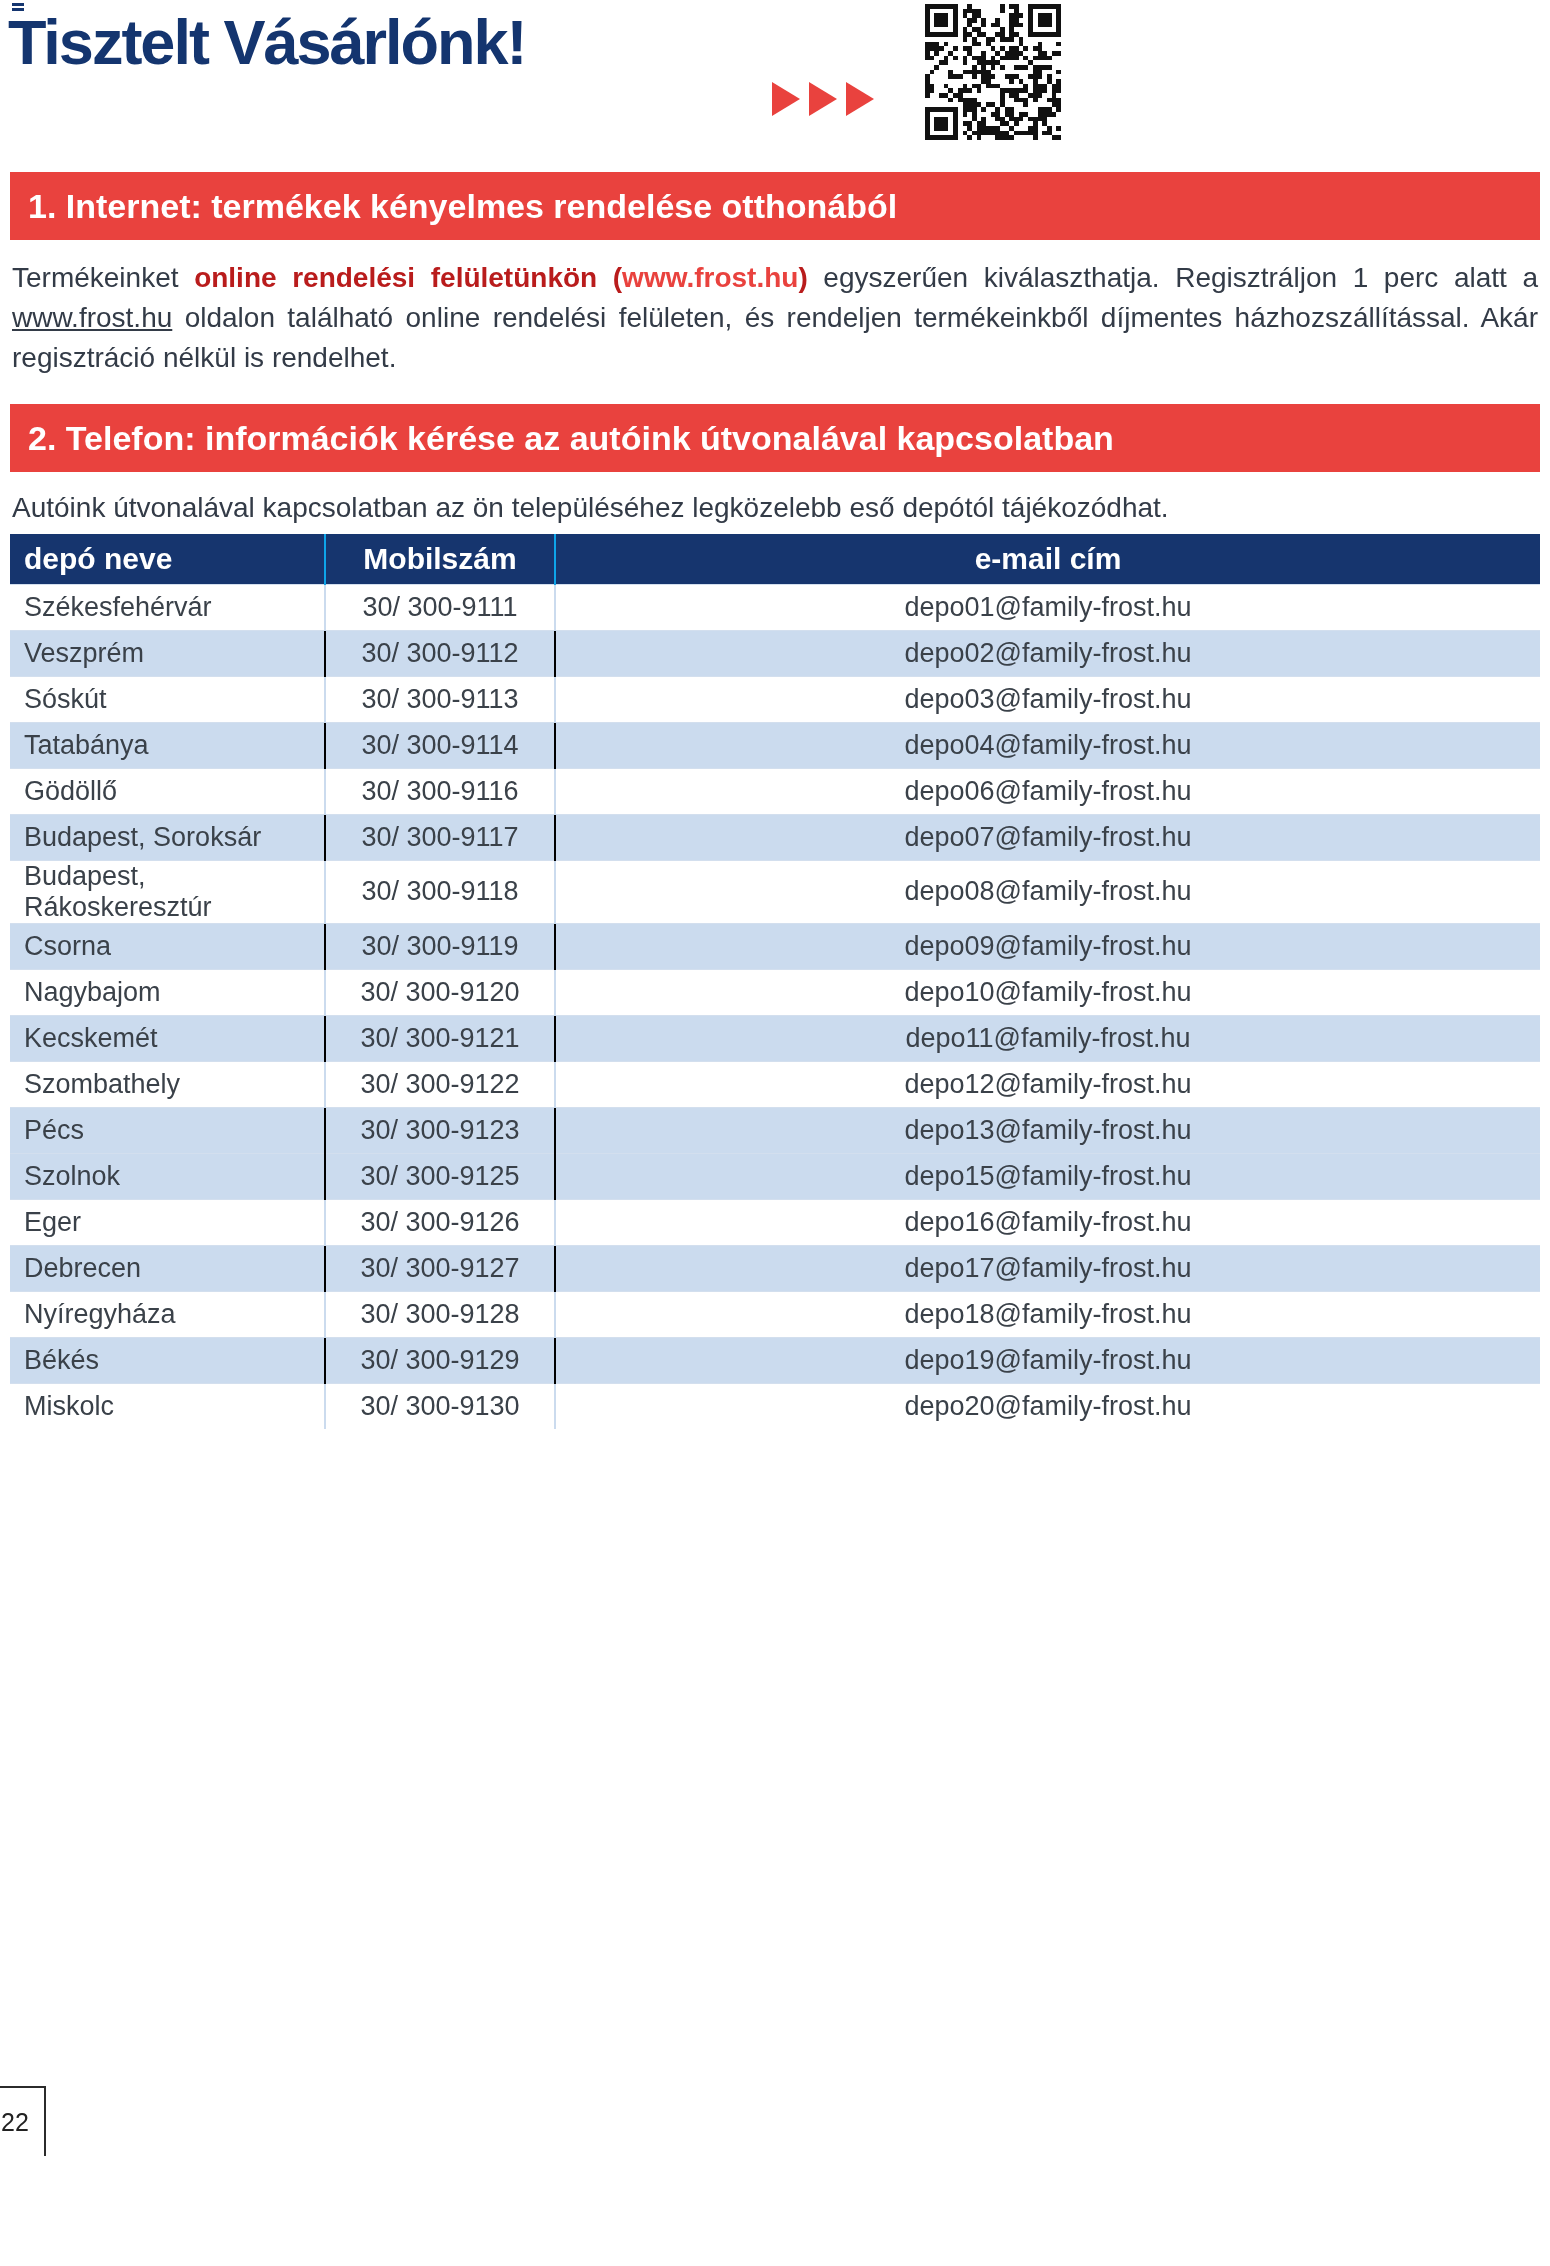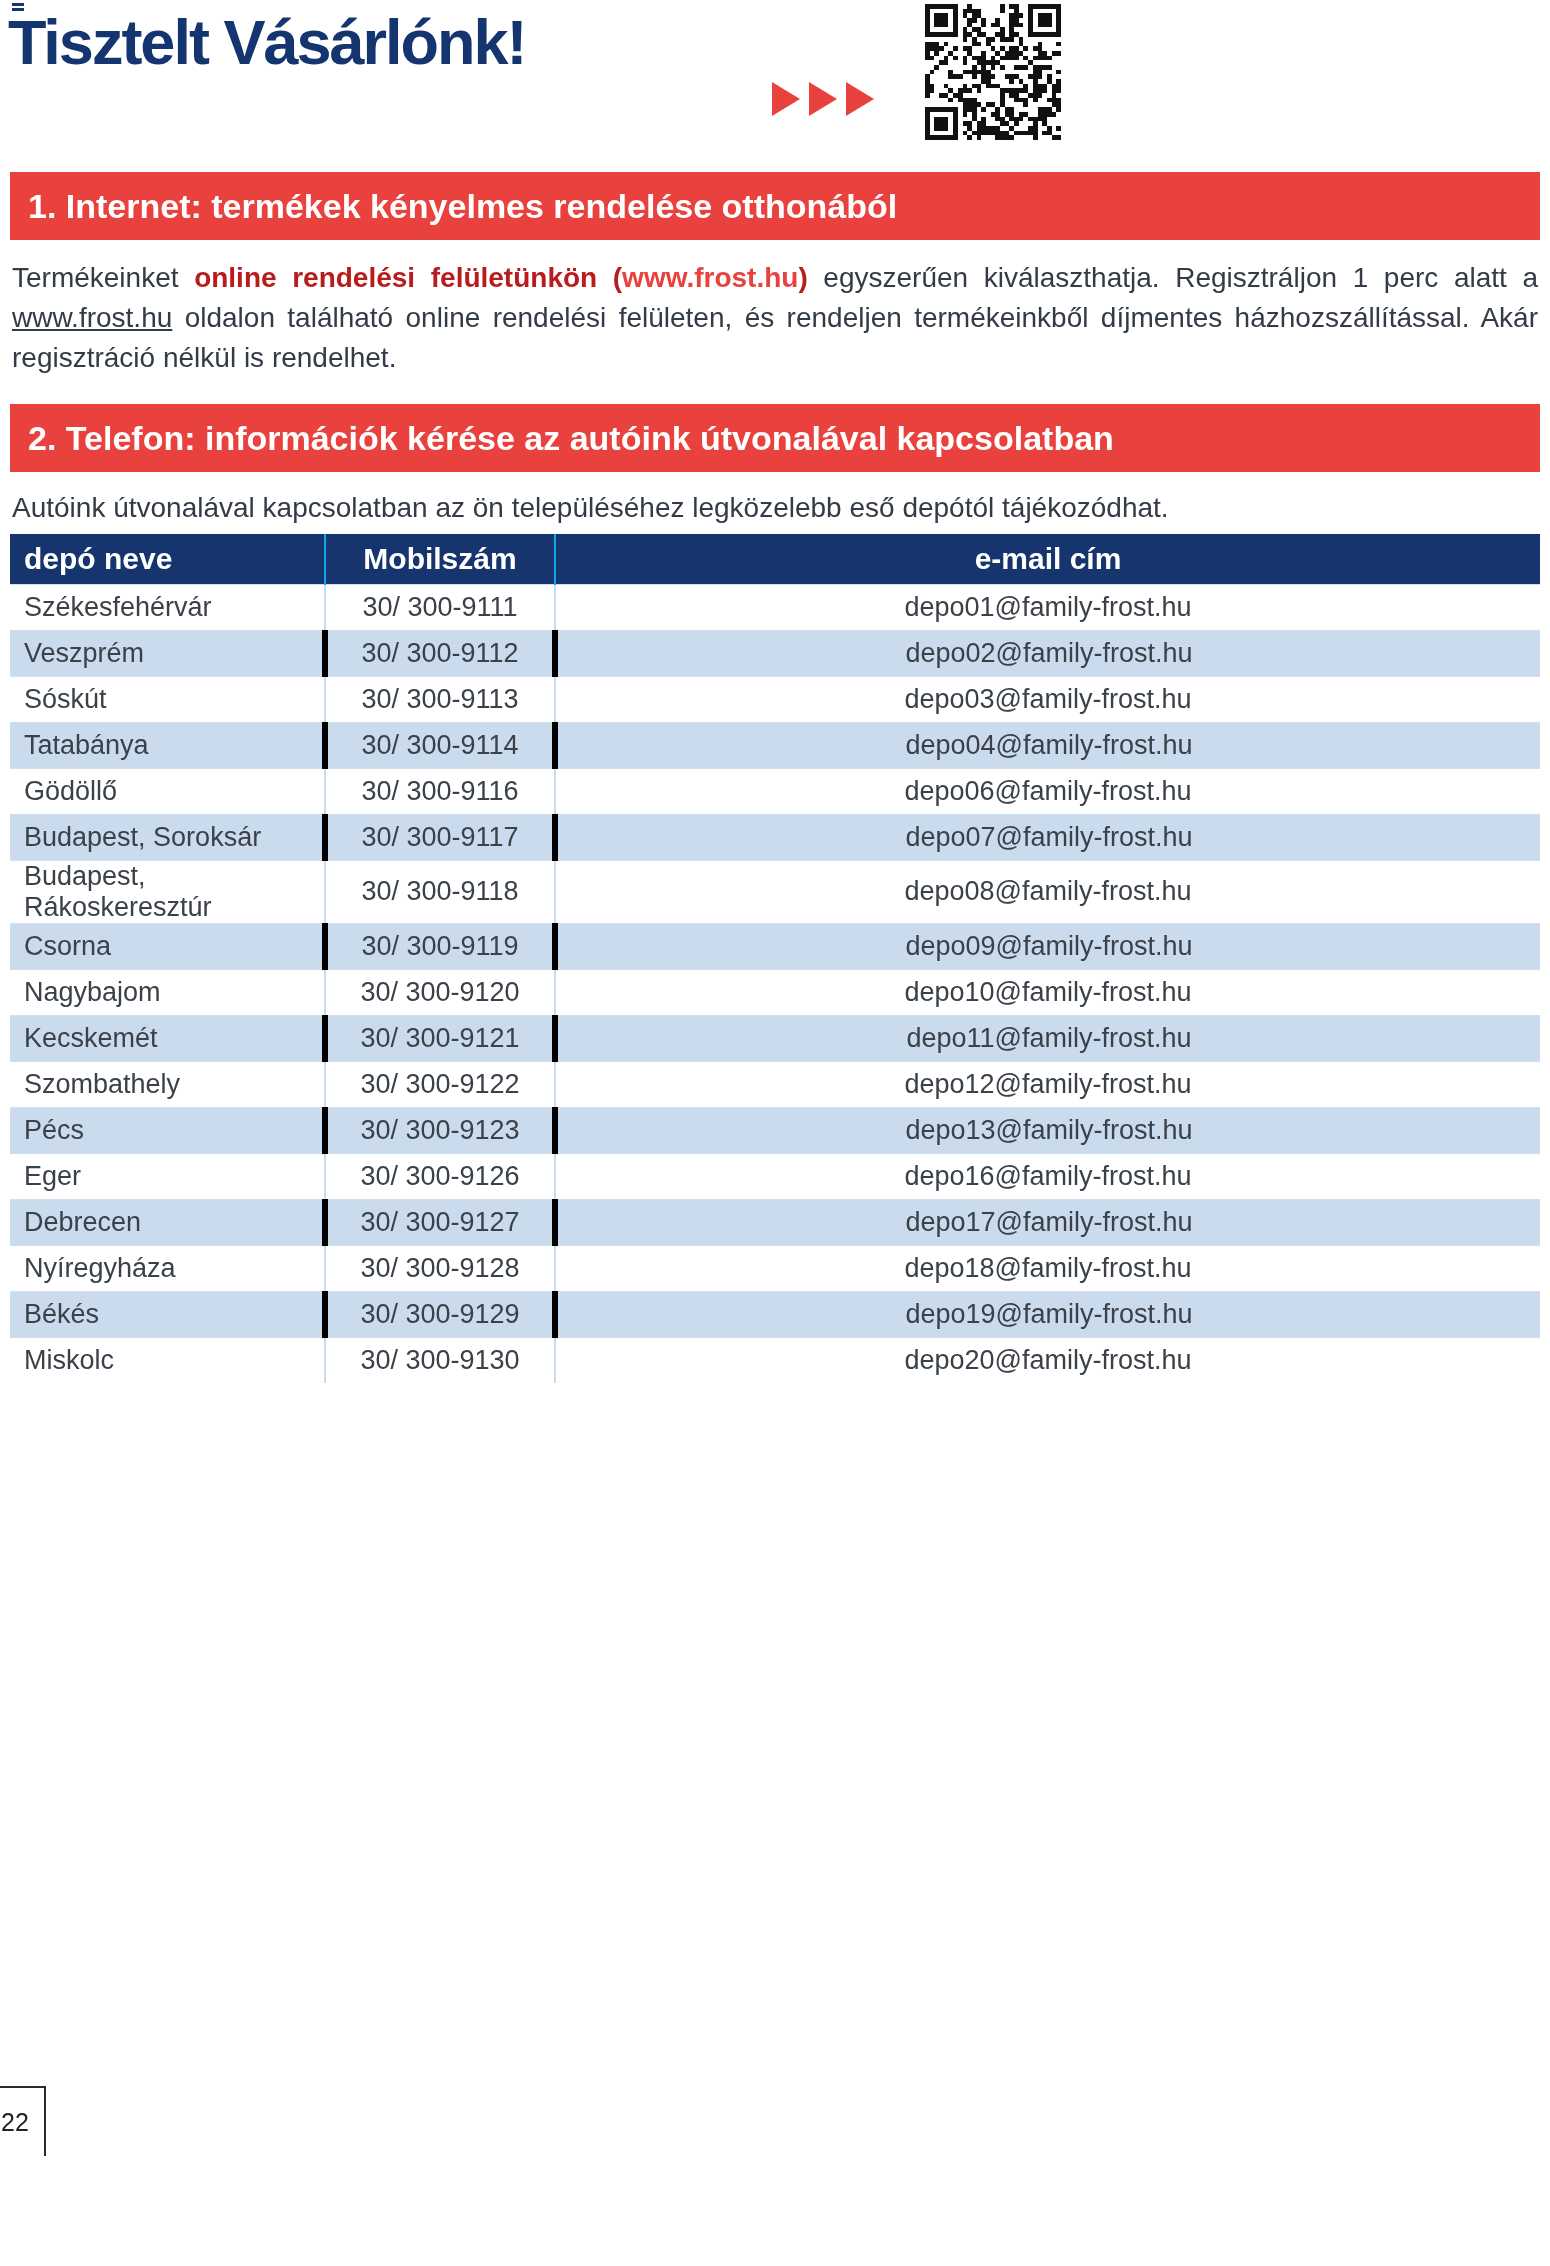--- a/index.html
+++ b/index.html
@@ -36,21 +36,21 @@
 
   
   table { width:1530px; margin:6px 10px 0 10px; border-collapse:collapse; table-layout:fixed; }
   thead th { background:#16356e; color:#ffffff; font-size:30px; font-weight:bold; height:50px; }
   thead th + th { border-left:2px solid #0ea5e9; }
   thead th.c-name { text-align:left; padding-left:14px; }
   tbody td { height:46px; font-size:27px; color:#3a4149; }
   tbody tr.alt td { background:#cbdbee; }
   tbody tr { border-top:1px solid #d3dfee; }
   tbody tr td + td { border-left:2px solid #cbdbee; }
-  tbody tr.alt td + td { border-left:6px solid #000000;text-align:center; }
+  tbody tr.alt td + td { border-left:2px solid #000000;text-align:center; }
   .c-name { width:315px; text-align:left; padding-left:14px; }
   .c-mobile { width:230px; text-align:center; }
   .c-email { text-align:center; }
 
   
   .page-corner { position:absolute; left:0; bottom:0; width:46px; height:70px;
                  border-top:2px solid #2b2b2b; border-right:2px solid #2b2b2b;
                  display:flex; align-items:center;text-align:right; }
   .page-corner span { font-size:25px; color:#222; padding-left:1px; }
 </style>
@@ -459,20 +459,25 @@
         <tr>
           <td class="c-name">Szombathely</td>
           <td class="c-mobile">30/ 300-9122</td>
           <td class="c-email">depo12@family-frost.hu</td>
         </tr>
         <tr class="alt">
           <td class="c-name">Pécs</td>
           <td class="c-mobile">30/ 300-9123</td>
           <td class="c-email">depo13@family-frost.hu</td>
         </tr>
+        <tr class="alt">
+          <td class="c-name">Szolnok</td>
+          <td class="c-mobile">30/ 300-9125</td>
+          <td class="c-email">depo15@family-frost.hu</td>
+        </tr>
         <tr>
           <td class="c-name">Eger</td>
           <td class="c-mobile">30/ 300-9126</td>
           <td class="c-email">depo16@family-frost.hu</td>
         </tr>
         <tr class="alt">
           <td class="c-name">Debrecen</td>
           <td class="c-mobile">30/ 300-9127</td>
           <td class="c-email">depo17@family-frost.hu</td>
         </tr>

